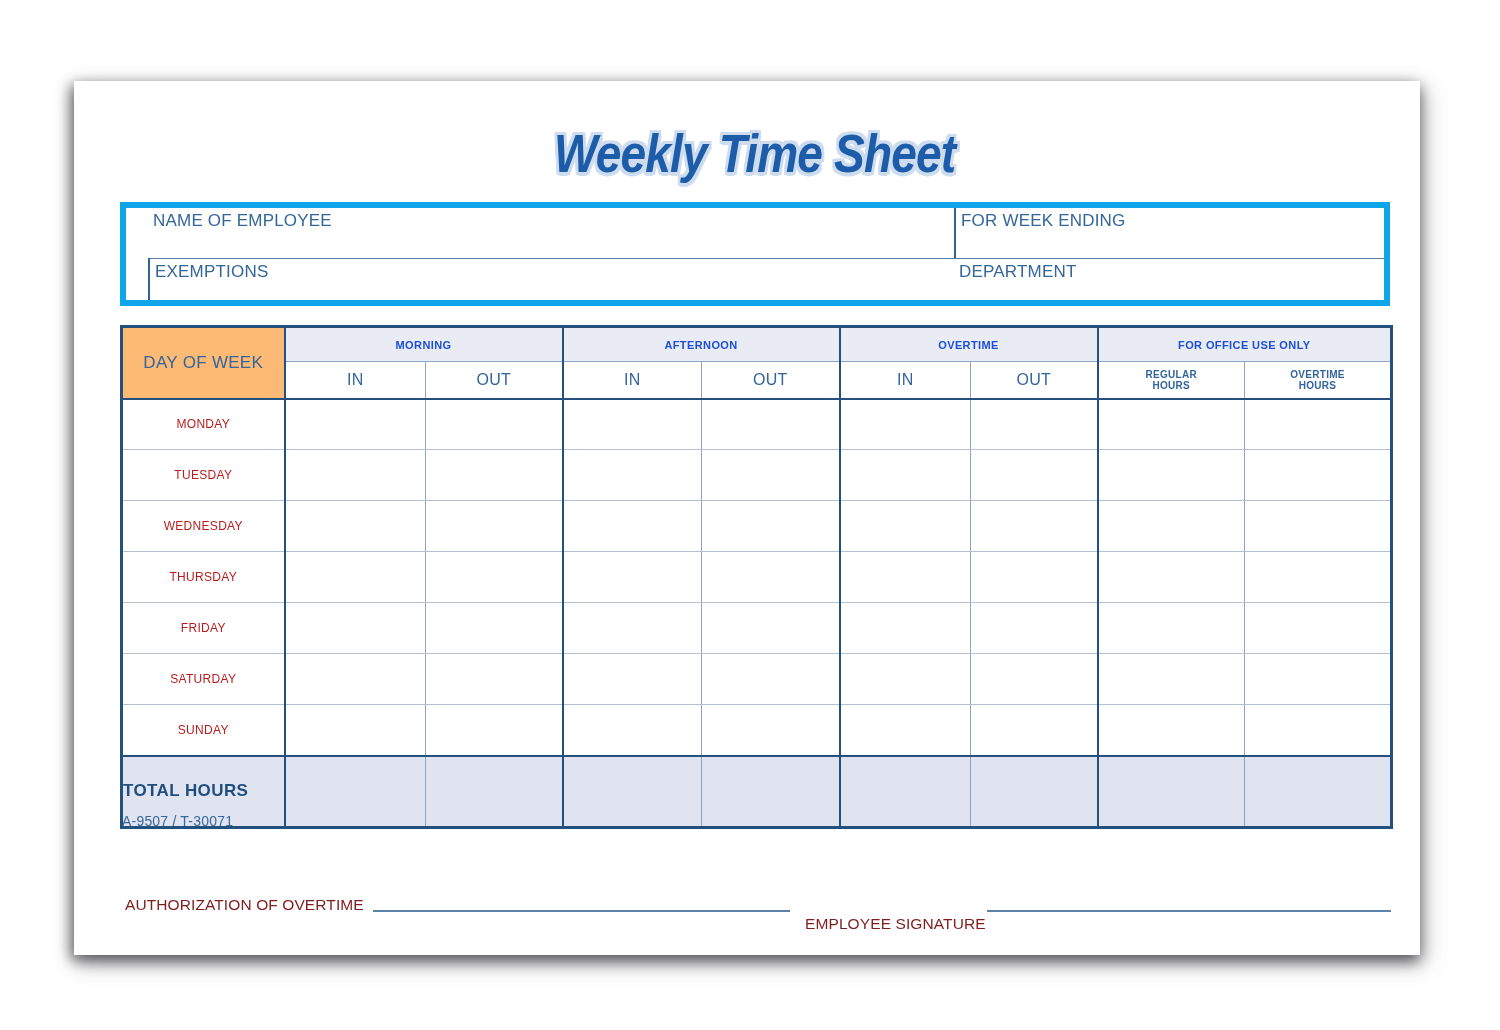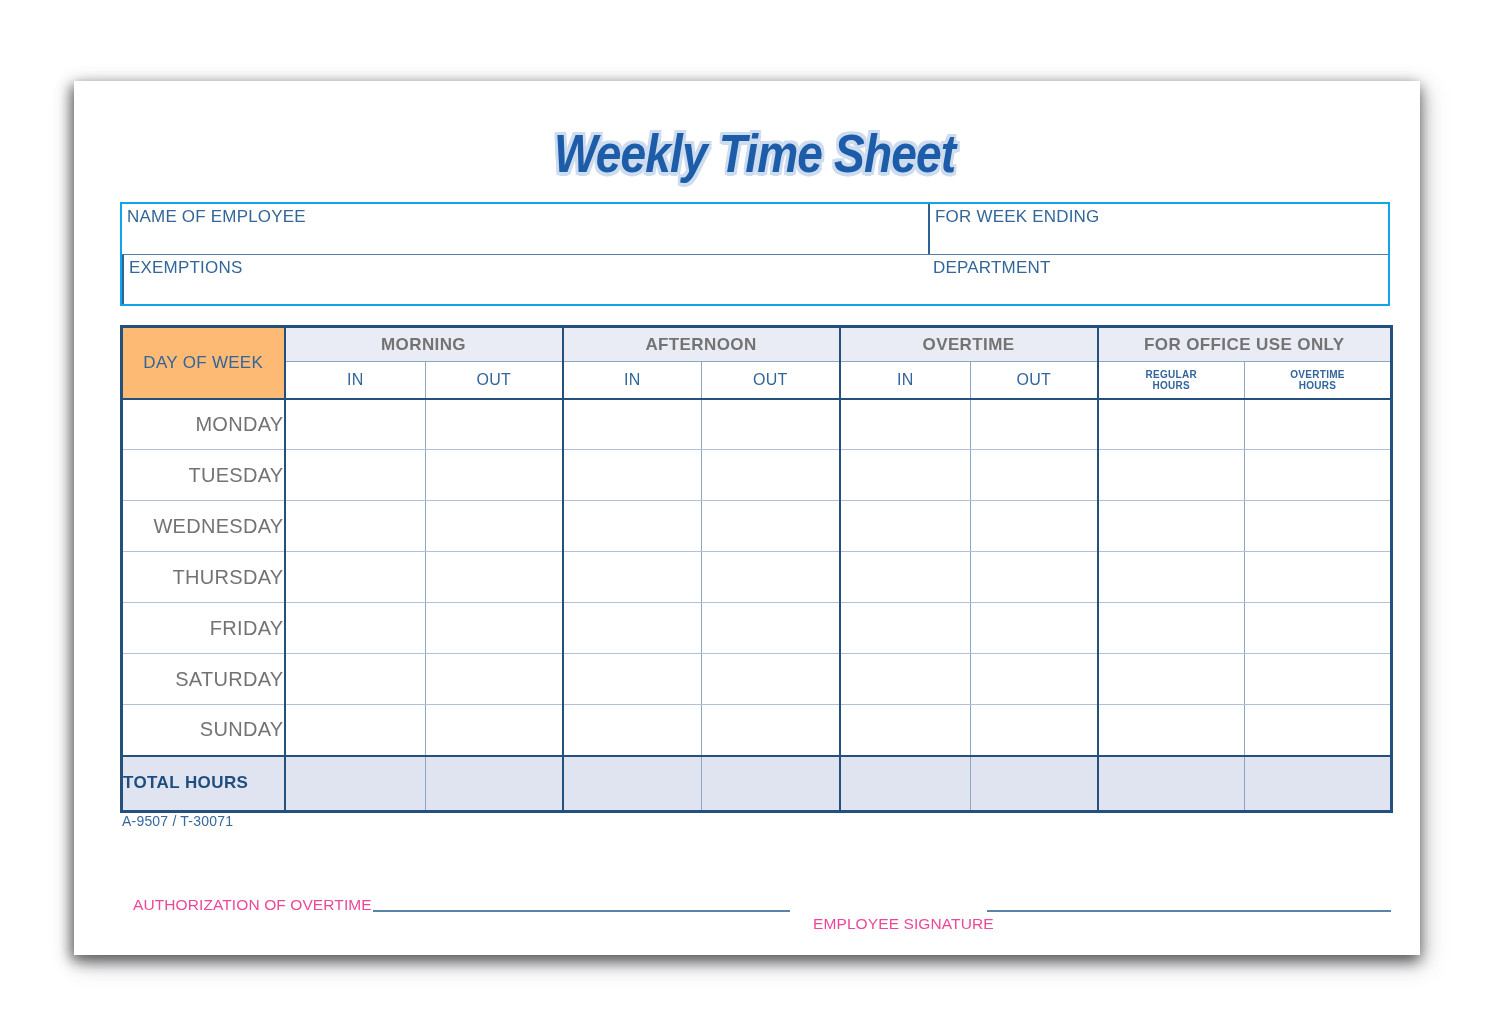--- a/index.html
+++ b/index.html
@@ -23,24 +23,25 @@
     transform:scaleX(.87);
     white-space:nowrap;
     text-shadow:
       -3px -3px 0 #cddcee, 3px -3px 0 #cddcee, -3px 3px 0 #cddcee, 3px 3px 0 #cddcee,
       -3px 0 0 #cddcee, 3px 0 0 #cddcee, 0 -3px 0 #cddcee, 0 4px 0 #cddcee;
   }
 
   
   .info-grid {
     position:absolute; left:46px; top:121px; width:1270px; height:104px;
-    border:2px solid #0ea5e9;
+    border:6px solid #0ea5e9;
     display:grid;
     grid-template-columns:806px 1fr;
     grid-template-rows:50px 1fr;
+    padding-left:22px;
   }
   .info-cell { position:relative; }
   .info-cell.right { border-left:2px solid #2e6195; }
   .info-cell.bottom { border-top:1px solid #567ea8; }
   .info-label {
     display:inline-block; margin:3px 0 0 5px;
     font-size:17px; color:#336699; letter-spacing:.2px;
   }
 
   
@@ -51,57 +52,57 @@
   }
   table.timesheet th, table.timesheet td { padding:0; }
 
   th.dow {
     font-size:17px; font-weight:normal; color:#31659b; letter-spacing:.3px;
     background:#fdba74; text-align:center; vertical-align:middle;
     border-bottom:2px solid #24507e;
   }
   th.group {
     height:35px; background:#e9ecf5;
-    font-size:17px; font-weight:bold; color:#737373; letter-spacing:.4px;
+    font-size:11px; font-weight:bold; color:#1d4ed8; letter-spacing:.4px;
     border-bottom:1px solid #8aa6c4;
   }
   th.sub {
     height:37px; background:#ffffff;
     font-size:16px; font-weight:normal; color:#31659b; letter-spacing:.3px;
     border-bottom:2px solid #24507e; vertical-align:middle;
   }
   th.sub.hours { font-size:10px;font-weight:bold; }
   th.sub.hours span { display:inline-block; max-width:88px; line-height:1.12; }
 
   td.day {
-    height:51px; text-align:right; padding-left:28px;
-    font-size:20px; color:#737373; letter-spacing:.3px;
+    height:51px; text-align:center; padding-left:28px;
+    font-size:12px; color:#b91c1c; letter-spacing:.3px;
     border-bottom:1px solid #b3bfd2;
   }
   td.cell { height:51px; border-bottom:1px solid #b3bfd2; }
 
   .bl-dark { border-left:2px solid #24507e; }
   .bl-light { border-left:1px solid #8aa6c4; }
 
   tr.total td {
-    height:56px; background:#e0e4f0;
+    height:72px; background:#e0e4f0;
     border-top:2px solid #24507e; border-bottom:0;
   }
   td.total-label {
     text-align:left; padding-left:28px;
     font-size:17px; font-weight:bold; color:#1f4e7e; letter-spacing:.4px;
   }
 
   
   .form-number { position:absolute; left:48px; top:732px; font-size:14px; color:#37689c; letter-spacing:.2px; }
   .warning { position:absolute; left:46px; top:736px; width:1270px; text-align:center; }
   .warning .line1 { display:inline-block; font-size:17px; font-weight:bold; color:#1f5494; transform:scaleX(.93); white-space:nowrap; }
   .warning .line2 { display:inline-block; margin-top:4px; font-size:16.5px; color:#31659b; transform:scaleX(.97); white-space:nowrap; }
 
-  .sig-label { position:absolute; font-size:15.5px; color:#ec4899; letter-spacing:.1px; white-space:nowrap;margin-left:8px; }
+  .sig-label { position:absolute; font-size:15.5px; color:#7f1d1d; letter-spacing:.1px; white-space:nowrap; }
   .sig-line { position:absolute; border-bottom:2px solid #5b82a8; height:0; }
   .auth-label { left:51px; top:815px; }
   .auth-line  { left:299px; top:829px; width:417px; }
   .emp-label  { left:731px; top:834px; }
   .emp-line   { left:913px; top:829px; width:404px; }
 </style>
 </head>
 <body>
 
 <div class="stage">

